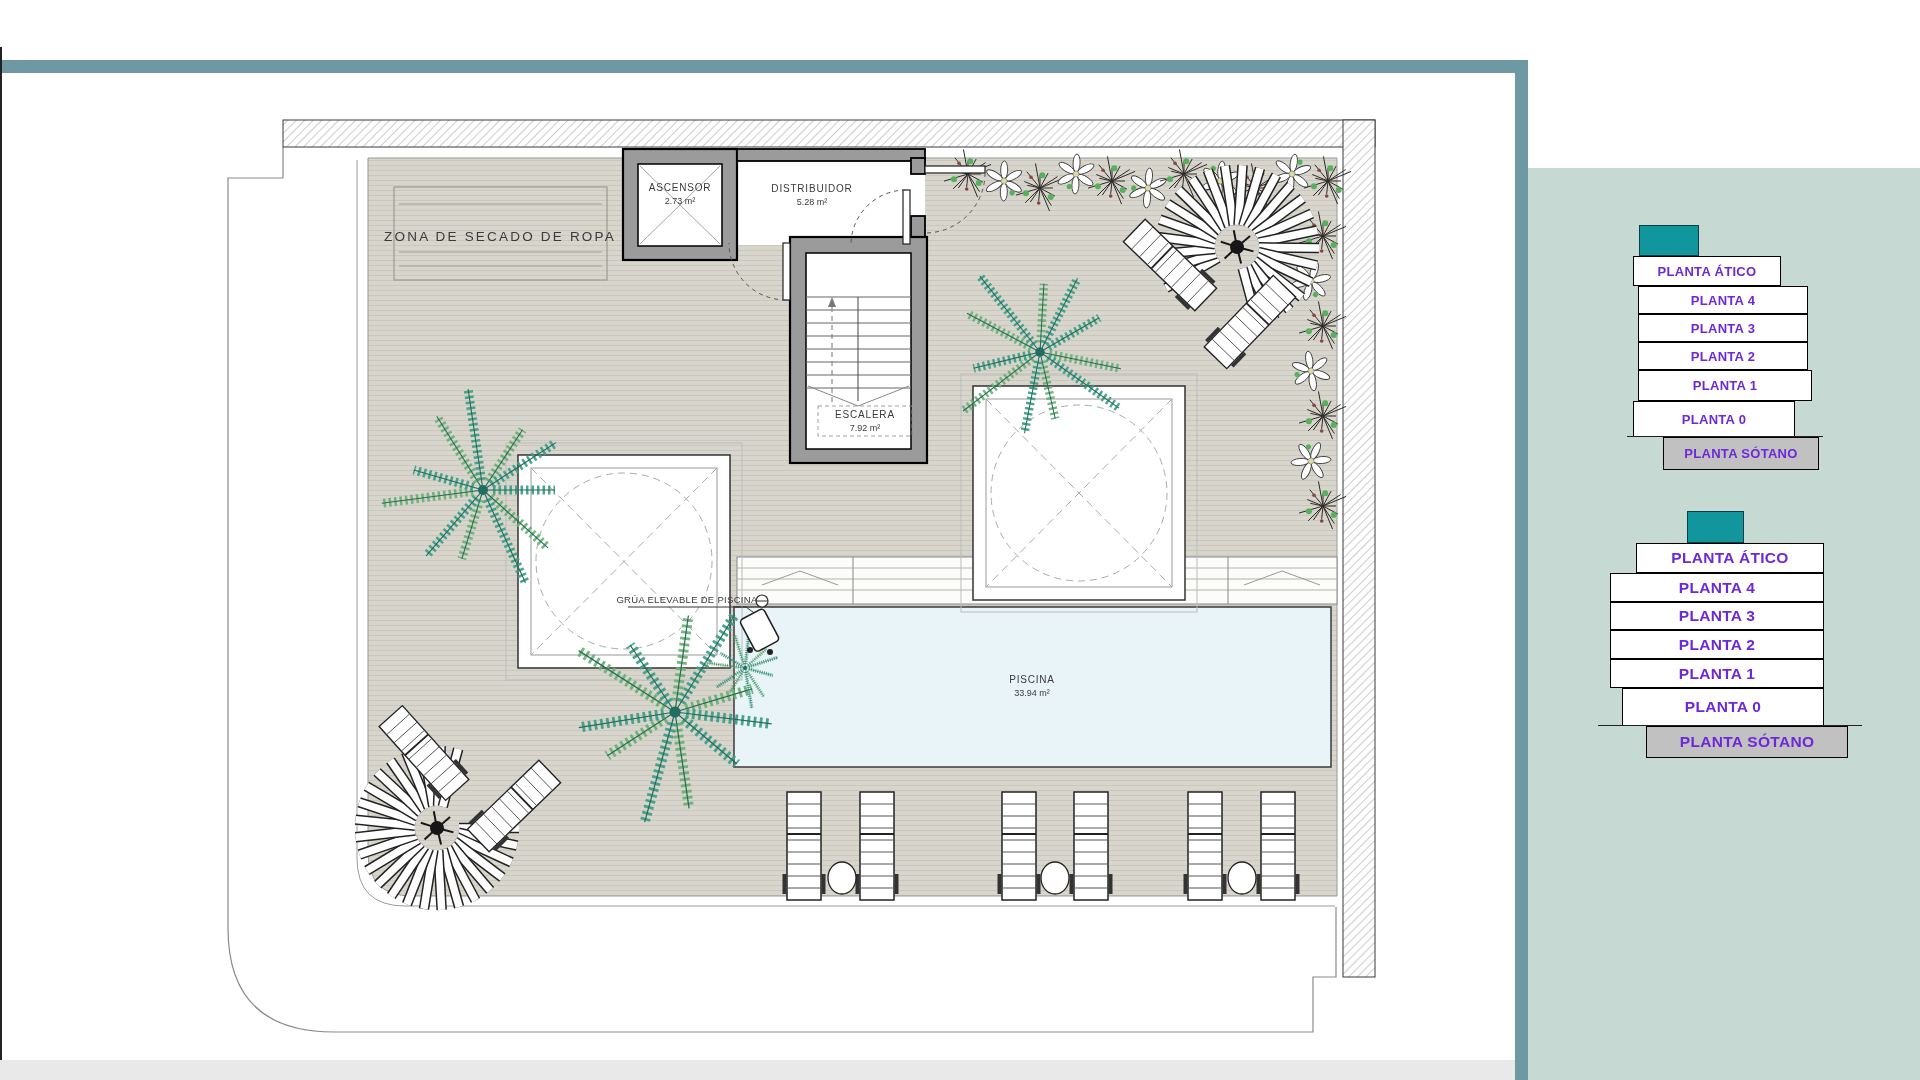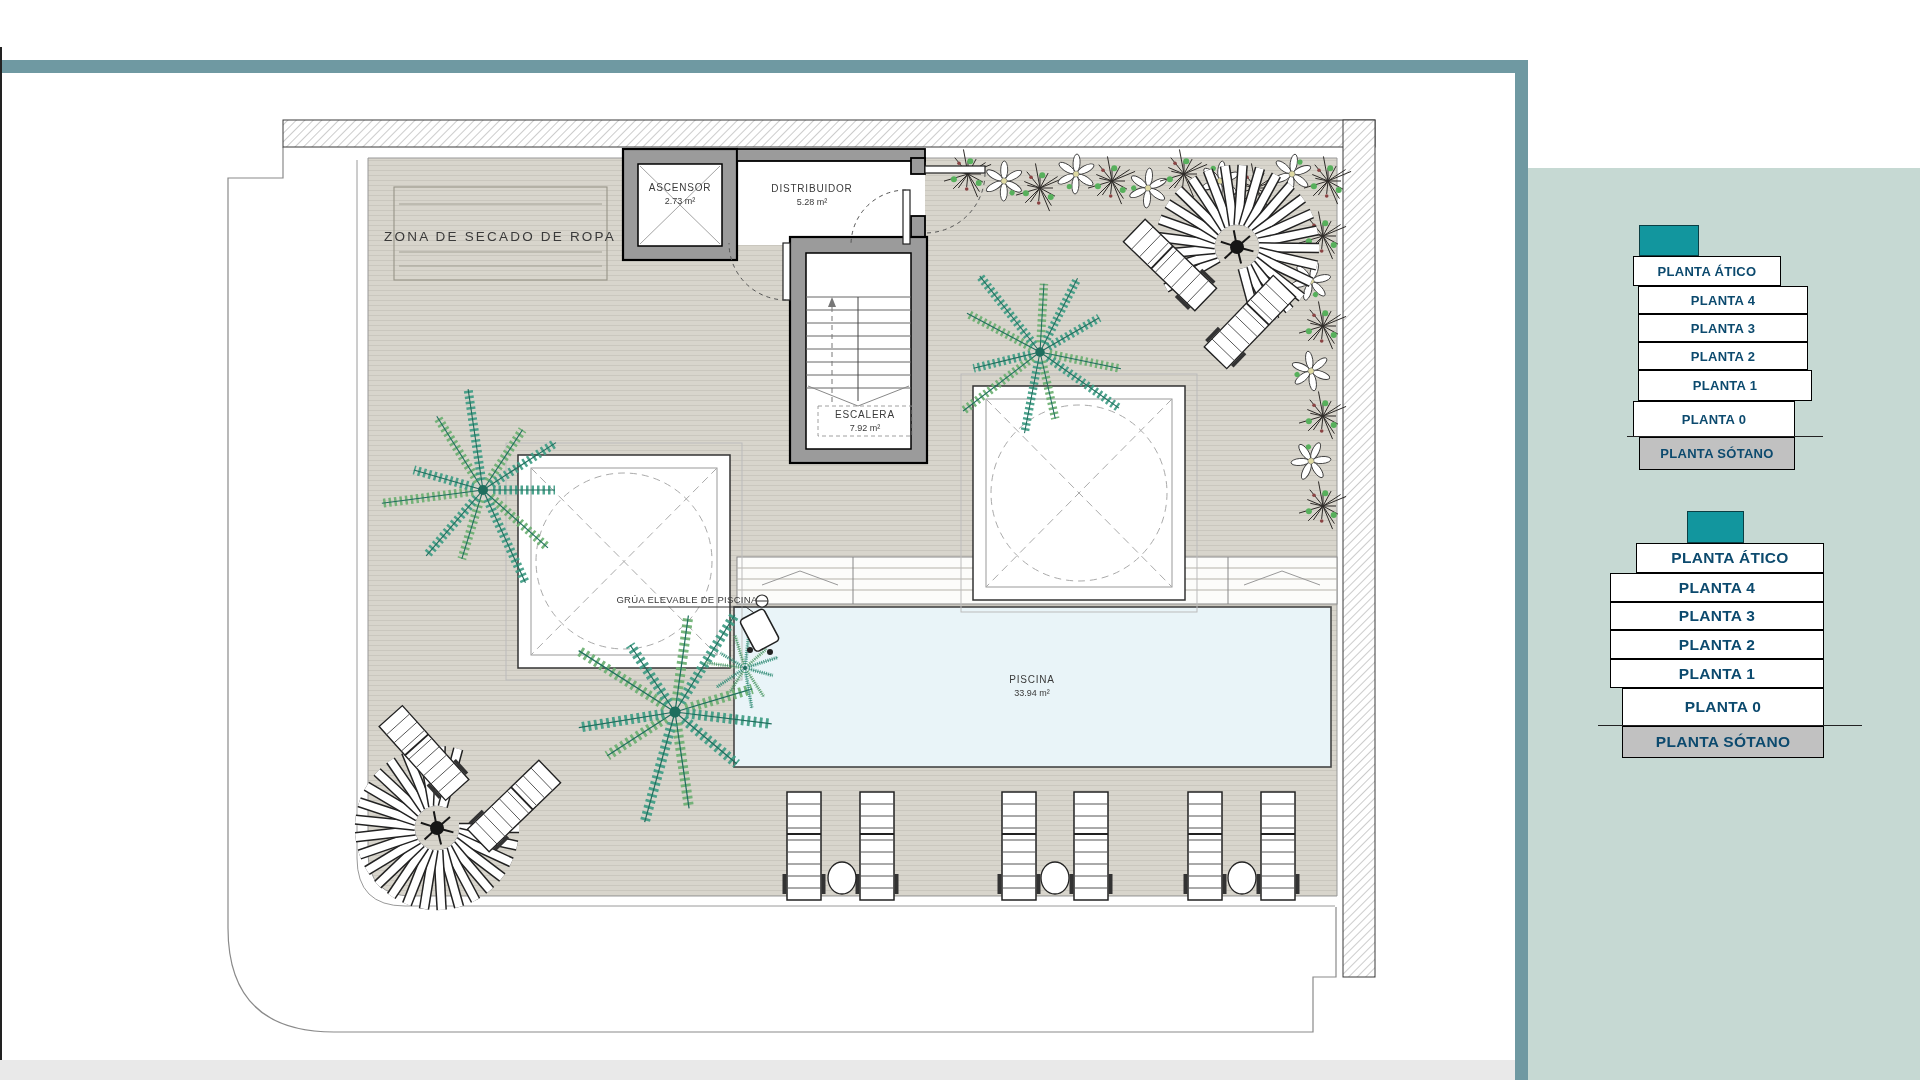--- a/index.html
+++ b/index.html
@@ -6,25 +6,25 @@
   .stage{position:relative;width:1920px;height:1080px;background:#fff;overflow:hidden;
          font-family:"Liberation Sans",sans-serif;}
   .abs{position:absolute;}
   .top-bar{left:0;top:60px;width:1528px;height:13px;background:var(--frame_teal);}
   .side-divider{left:1515px;top:60px;width:13px;height:1020px;background:var(--frame_teal);}
   .side-panel{left:1528px;top:168px;width:392px;height:912px;background:var(--panel_bg);}
   .left-edge{left:0;top:47px;width:2px;height:1013px;background:#222;}
   .bottom-strip{left:0;top:1060px;width:1515px;height:20px;background:var(--bottom_strip);}
   .plan-svg{left:0;top:0;}
   .flr{position:absolute;display:flex;align-items:center;justify-content:center;
-       background:#fff;border:1.6px solid #000;font-weight:bold;color:#0c4a6e;
+       background:#fff;border:1.6px solid #000;font-weight:bold;color:#6d28d9;
        box-sizing:border-box;cursor:pointer;white-space:nowrap;}
   .s1{font-size:13px;letter-spacing:.3px;}
   .s2{font-size:15.5px;letter-spacing:.3px;}
-  .flr.sot{background:var(--sotano_gray);}
+  .flr.sot{background:var(--sotano_gray);margin-left:24px;}
   .flr-tab{position:absolute;background:var(--accent_teal);border:1.4px solid #0b3f44;
            box-sizing:border-box;cursor:pointer;}
   .baseline{position:absolute;height:0;border-top:1.3px solid #222;}
   
   .t1{left:1639px;top:225px;width:60px;height:31px;}
   .r1a{left:1633px;top:256px;width:148px;height:30px;}
   .r1b{left:1638px;top:286px;width:170px;height:28px;}
   .r1c{left:1638px;top:314px;width:170px;height:28px;}
   .r1d{left:1638px;top:342px;width:170px;height:28px;}
   .r1e{left:1638px;top:370px;width:174px;height:31px;}

